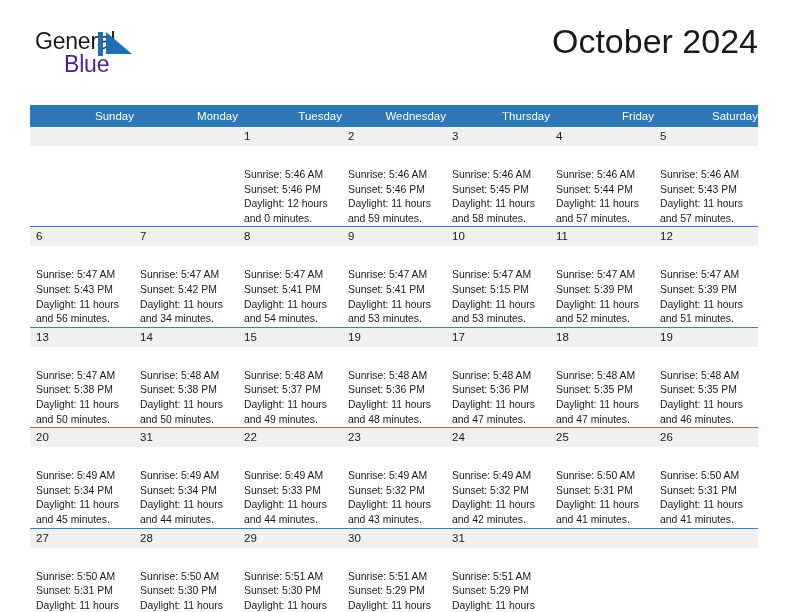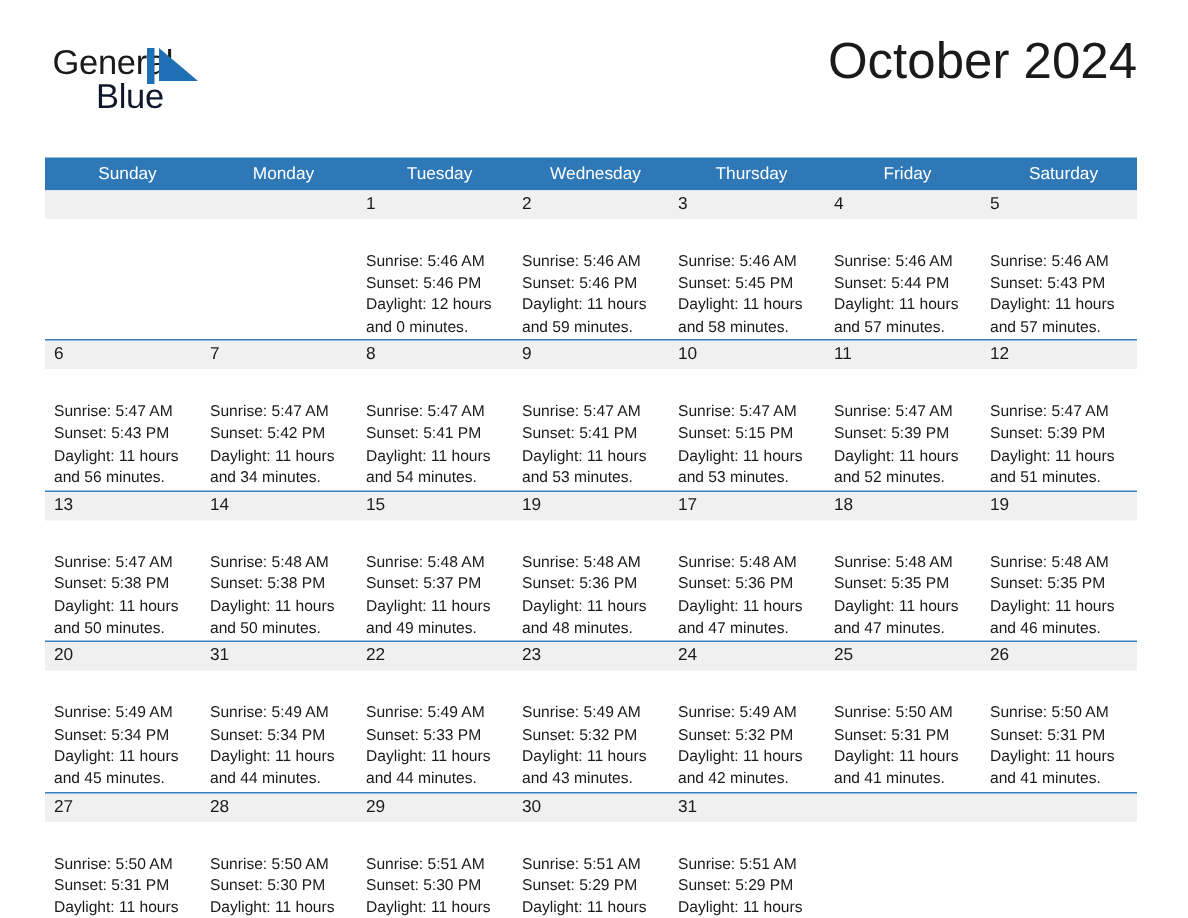--- a/index.html
+++ b/index.html
@@ -43,21 +43,21 @@
     font-size: 23px;
     color: #1a1a1a;
     letter-spacing: -0.2px;
     font-family: "Liberation Sans", sans-serif;
   }
   .brand-blue {
     position: absolute;
     left: 34px;
     top: 23px;
     font-size: 23px;
-    color: #0f172a;
+    color: #4c1d95;
     letter-spacing: -0.2px;
     font-family: "Liberation Sans", sans-serif;
     text-align: right;
   }
   .brand-mark {
     position: absolute;
     left: 68px;
     top: 2px;
     width: 42px;
     height: 44px;
@@ -90,21 +90,21 @@
     top: 105px;
     width: 728px;
     border-collapse: collapse;
     table-layout: fixed;
   }
   .calendar th {
     background: #2e78b8;
     color: #ffffff;
     font-size: 11.5px;
     font-weight: normal;
-    text-align: center;
+    text-align: right;
     padding: 5px 0 5px 6px;
     height: 12px;
     border: none;
     margin-left: 23px;
   }
   .calendar td {
     vertical-align: top;
     padding: 0;
     border: none;
     border-top: 1px solid #3a7fbd;

